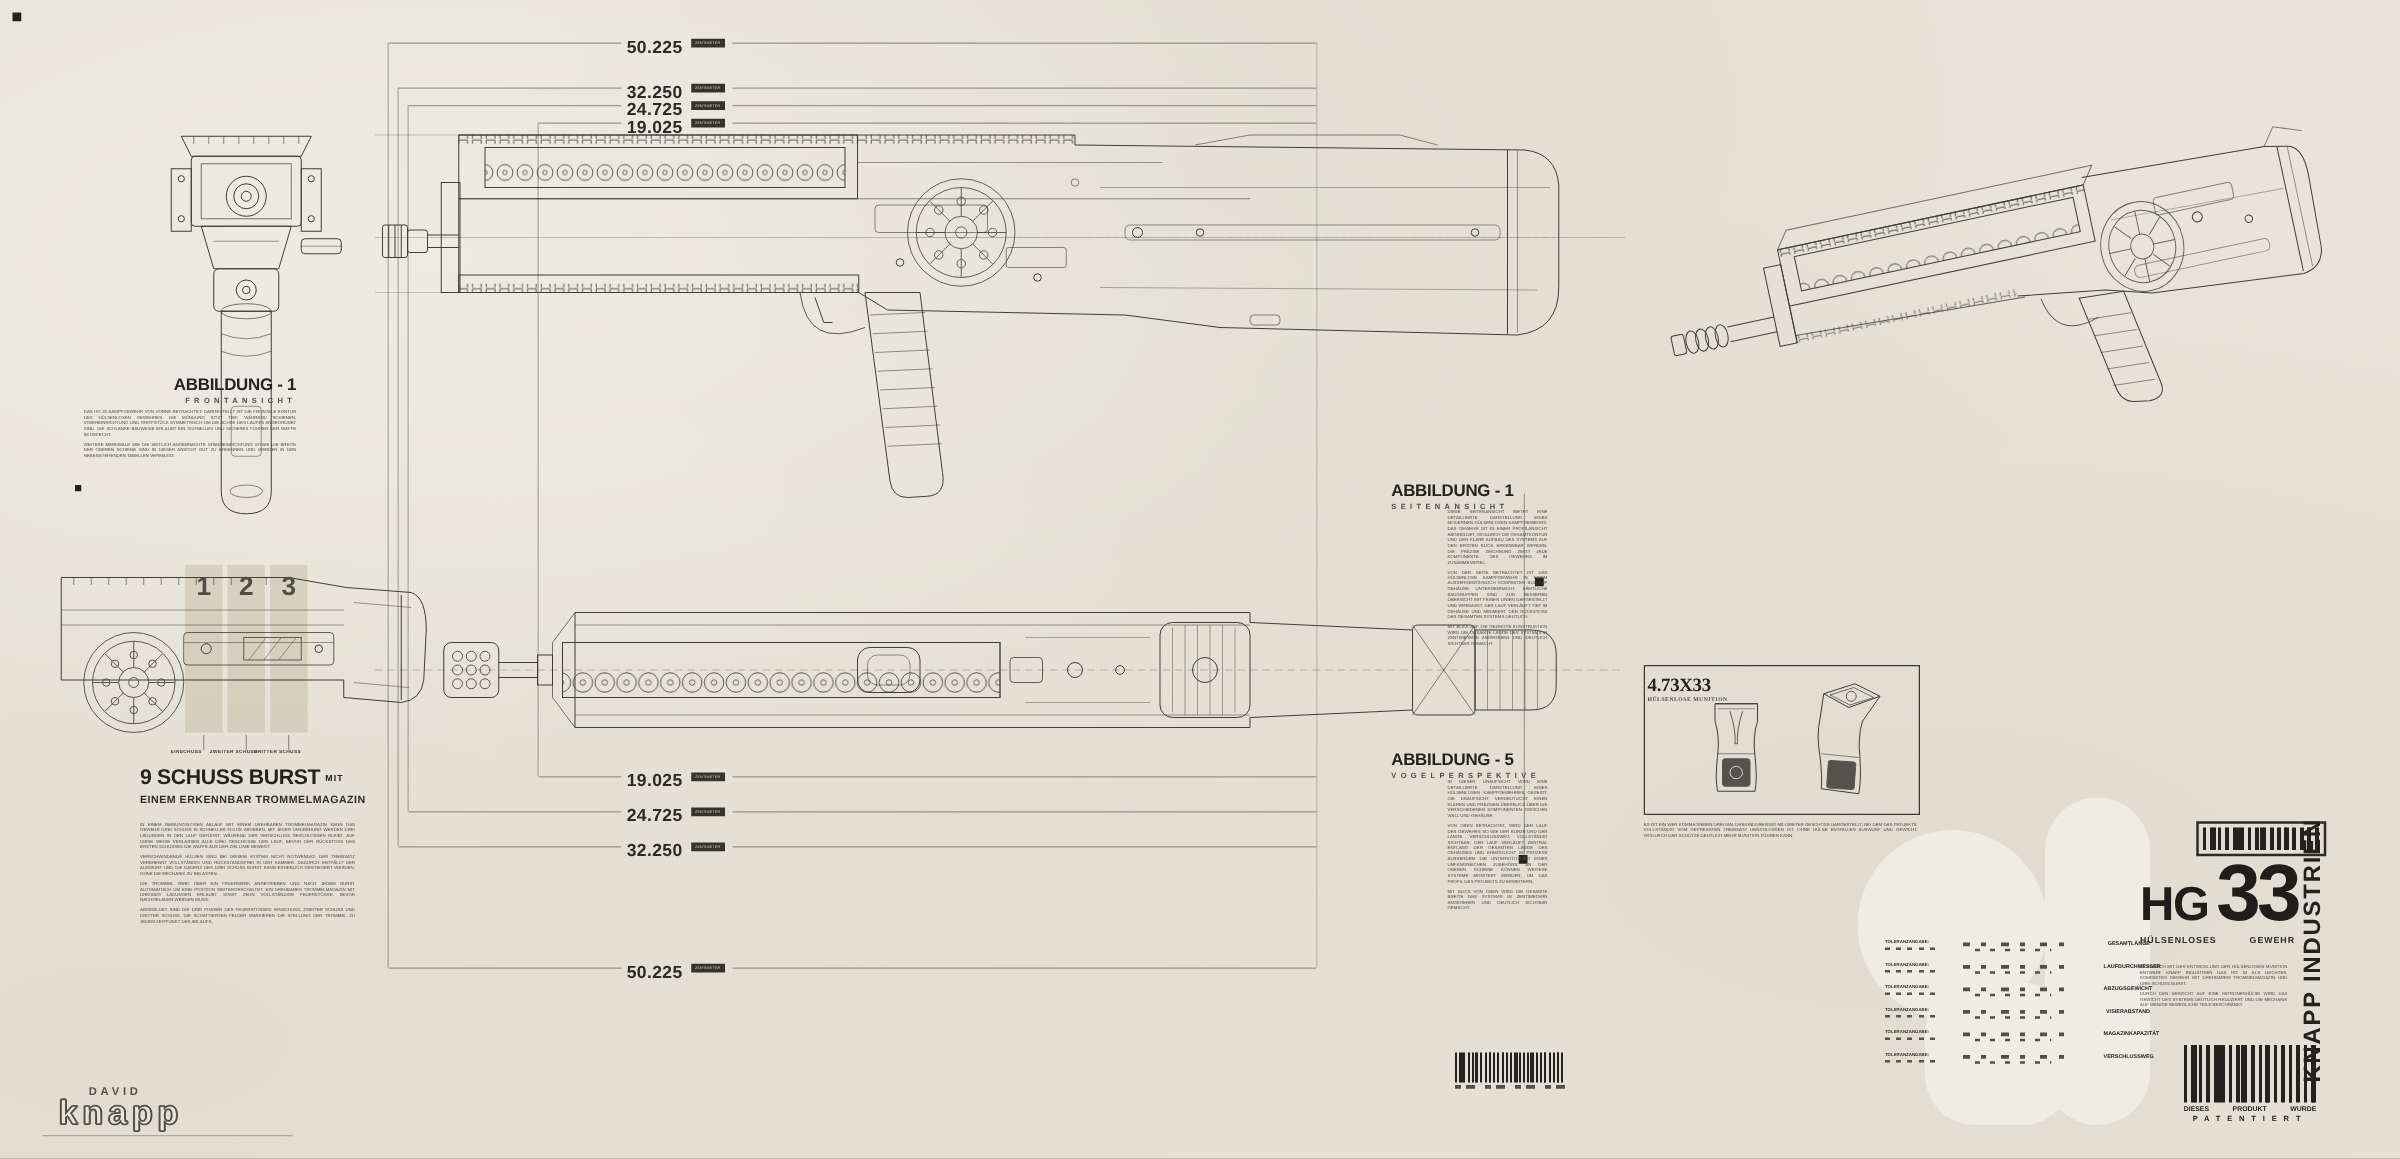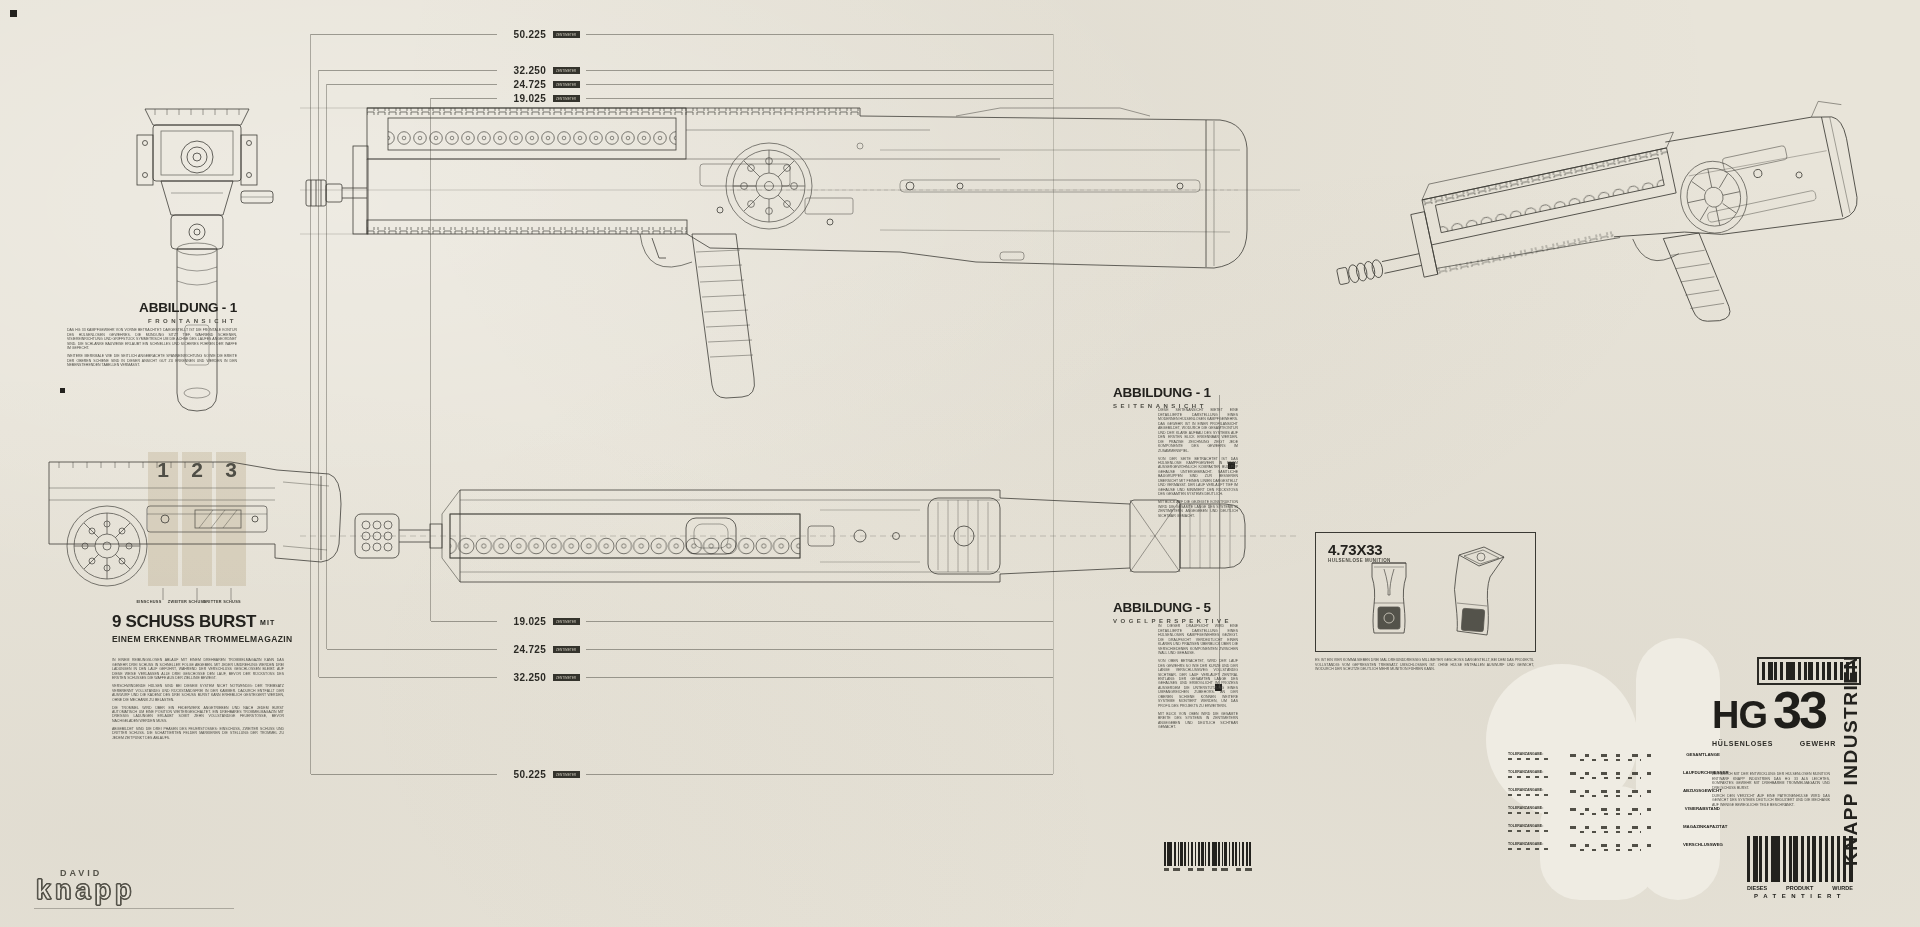--- a/index.html
+++ b/index.html
@@ -17,38 +17,38 @@
   
   .fig-title{font-size:13.5px;font-weight:700;letter-spacing:-.2px;color:#23221e;white-space:nowrap;}
   .fig-sub{font-size:6px;font-weight:700;letter-spacing:3.5px;color:#4e4d45;margin-top:3px;white-space:nowrap;}
   
   .micro{position:absolute;}
   .micro-inner{font-size:7px;line-height:1.28;color:#4c4b44;transform:scale(.5);transform-origin:0 0;width:200%;text-align:justify;}
   .micro-inner p{margin:0 0 7px 0;}
   
   .dline{position:absolute;height:1px;background:#5a584f;opacity:.55;}
   .vline{position:absolute;width:1px;background:#5a584f;opacity:.45;}
-  .dim-num{position:absolute;width:46px;text-align:right;font-size:10px;font-weight:700;color:#2b2a25;letter-spacing:.3px;}
+  .dim-num{position:absolute;width:46px;text-align:right;font-size:14px;font-weight:700;color:#2b2a25;letter-spacing:.3px;}
   .unit-chip{position:absolute;background:#34332c;color:#ddd8ca;height:7px;width:27px;overflow:hidden;display:flex;align-items:center;justify-content:center;}
   .unit-chip span{font-size:6px;letter-spacing:.4px;transform:scale(.48);white-space:nowrap;}
   .regmark{position:absolute;background:#23221e;}
   .burst-num{position:absolute;transform:translateX(-50%);font-size:21px;font-weight:600;color:#4f4e46;}
   .shot-label{position:absolute;transform:translateX(-50%);white-space:nowrap;font-size:7px;font-weight:700;color:#3c3b34;}
   .shot-label span{display:inline-block;transform:scale(.55);transform-origin:center top;letter-spacing:.5px;}
   .burst-h{font-size:17px;font-weight:700;letter-spacing:-.3px;color:#23221e;white-space:nowrap;}
   .burst-h .mit{font-size:7px;font-weight:700;letter-spacing:1px;vertical-align:2px;margin-left:4px;}
   .burst-sub{font-size:8.5px;font-weight:700;letter-spacing:.4px;color:#2e2d27;margin-top:2px;white-space:nowrap;}
   
   .ammo-box{position:absolute;border:1.2px solid #3a3933;}
   .ammo-title{font-size:15px;font-weight:700;letter-spacing:-.2px;color:#23221e;}
   .ammo-sub{font-size:6px;font-weight:700;letter-spacing:.6px;color:#4c4b43;transform:scale(.75);transform-origin:0 0;white-space:nowrap;}
   
   .hg-row{display:flex;align-items:baseline;}
   .hg-prefix{font-size:38px;font-weight:700;letter-spacing:-1px;color:#1f1e1a;}
-  .hg-number{font-size:52px;font-weight:700;letter-spacing:-3px;color:#1f1e1a;line-height:.78;margin-left:6px;}
+  .hg-number{font-size:64px;font-weight:700;letter-spacing:-3px;color:#1f1e1a;line-height:.78;margin-left:6px;}
   .hg-subs{display:flex;justify-content:space-between;font-size:7px;font-weight:700;letter-spacing:.8px;color:#2b2a25;margin-top:3px;}
   .company-vert{position:absolute;writing-mode:vertical-rl;transform:rotate(180deg);font-size:19px;font-weight:700;letter-spacing:1.5px;color:#23221e;white-space:nowrap;}
   .spec-row{display:flex;align-items:flex-start;height:18px;}
   .spec-left{width:62px;}
   .spec-left .lab{font-size:7px;font-weight:700;color:#34332c;transform:scale(.5);transform-origin:0 0;white-space:nowrap;}
   .spec-left .dash{height:2px;width:40px;margin-top:-1px;background:repeating-linear-gradient(90deg,#55544b 0 4px,transparent 4px 9px);}
   .spec-mid{flex:1;padding-top:2px;}
   .spec-mid .d1{height:2.5px;background:repeating-linear-gradient(90deg,#514f47 0 6px,transparent 6px 15px,#514f47 15px 19px,transparent 19px 31px);}
   .spec-mid .d2{height:2px;margin-top:2.5px;width:70%;margin-left:12%;background:repeating-linear-gradient(90deg,#514f47 0 4px,transparent 4px 12px);}
   .spec-right{width:64px;text-align:right;}
@@ -540,21 +540,21 @@
   </div>
   <div class="micro" style="left:1158px;top:624px;width:80px;">
     <div class="micro-inner">
       <p>IN DIESER DRAUFSICHT WIRD EINE DETAILLIERTE DARSTELLUNG EINES HÜLSENLOSEN KAMPFGEWEHRES GEZEIGT. DIE DRAUFSICHT VERDEUTLICHT EINEN KLAREN UND PRÄZISEN ÜBERBLICK ÜBER DIE VERSCHIEDENEN KOMPONENTEN ZWISCHEN WALL UND GEHÄUSE.</p>
       <p>VON OBEN BETRACHTET, WIRD DER LAUF DES GEWEHRS SO WIE DER KURZE UND DER LANGE VERSCHLUSSWEG VOLLSTÄNDIG SICHTBAR. DER LAUF VERLÄUFT ZENTRAL ENTLANG DER GESAMTEN LÄNGE DES GEHÄUSES UND ERMÖGLICHT IM PROZESS AUSSERDEM DIE UNTERSTÜTZUNG EINES UMFANGREICHEN ZUBEHÖRS. AN DER OBEREN SCHIENE KÖNNEN WEITERE SYSTEME MONTIERT WERDEN, UM DAS PROFIL DES PROJEKTS ZU ERWEITERN.</p>
       <p>MIT BLICK VON OBEN WIRD DIE GESAMTE BREITE DES SYSTEMS IN ZENTIMETERN ANGEGEBEN UND DEUTLICH SICHTBAR GEMACHT.</p>
     </div>
   </div>
 
   <div class="ammo-box" style="left:1315px;top:532px;width:219px;height:118px;">
-    <div class="abs" style="left:12px;top:8px;">
+    <div class="abs" style="left:2px;top:8px;font-family:Liberation Serif, serif;">
       <div class="ammo-title">4.73X33</div>
       <div class="ammo-sub">HÜLSENLOSE MUNITION</div>
     </div>
     <svg class="abs" style="left:0;top:0;" width="219" height="118" viewBox="0 0 219 118">
       <g stroke="#3f3e38" fill="none" stroke-width=".8">
 
         <path d="M56 30 L90 30 L90 44 Q86 56 88 72 Q90 90 88 100 L58 100 Q56 90 58 72 Q60 56 56 44 Z"></path>
         <line x1="56" y1="30" x2="90" y2="30"></line>
           <line x1="58" y1="34" x2="88" y2="34" opacity=".5"></line>
         <path d="M68 36 Q73 52 72 62 L74 62 Q73 52 78 36" opacity=".8"></path>
@@ -691,19 +691,19 @@
       <span>WURDE</span>
     </div>
     <div class="patent-line">PATENTIERT</div>
   </div>
 
   <div class="abs" style="left:1164px;top:842px;">
     <div class="bar-sm" style="width:88px;height:24px;"></div>
     <div style="width:88px;height:2.5px;margin-top:2px;background:repeating-linear-gradient(90deg,#514f47 0 5px,transparent 5px 9px,#514f47 9px 16px,transparent 16px 24px);"></div>
   </div>
 
-  <div class="abs" style="left:36px;top:868px;">
+  <div class="abs" style="left:47px;top:868px;">
     <div class="sig-first">DAVID</div>
     <div class="sig-last">KNAPP</div>
   </div>
   <div class="dline" style="left:34px;top:908px;width:200px;opacity:.4;"></div>
 
 </div>
 
 </body></html>

